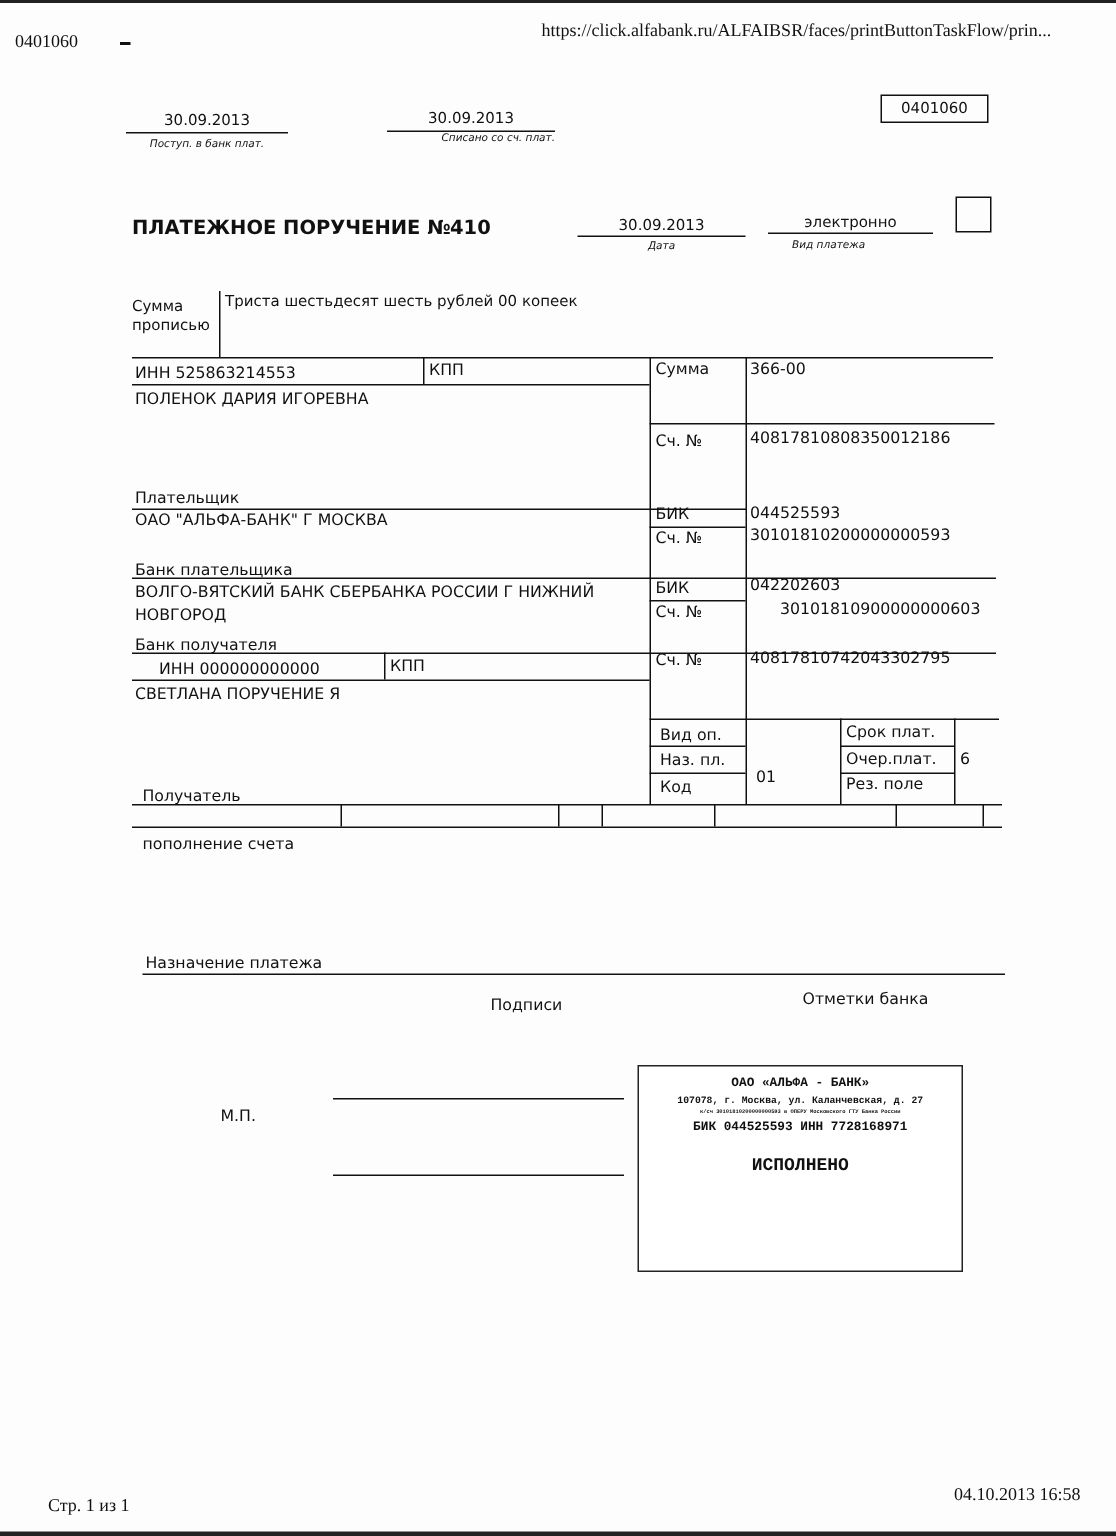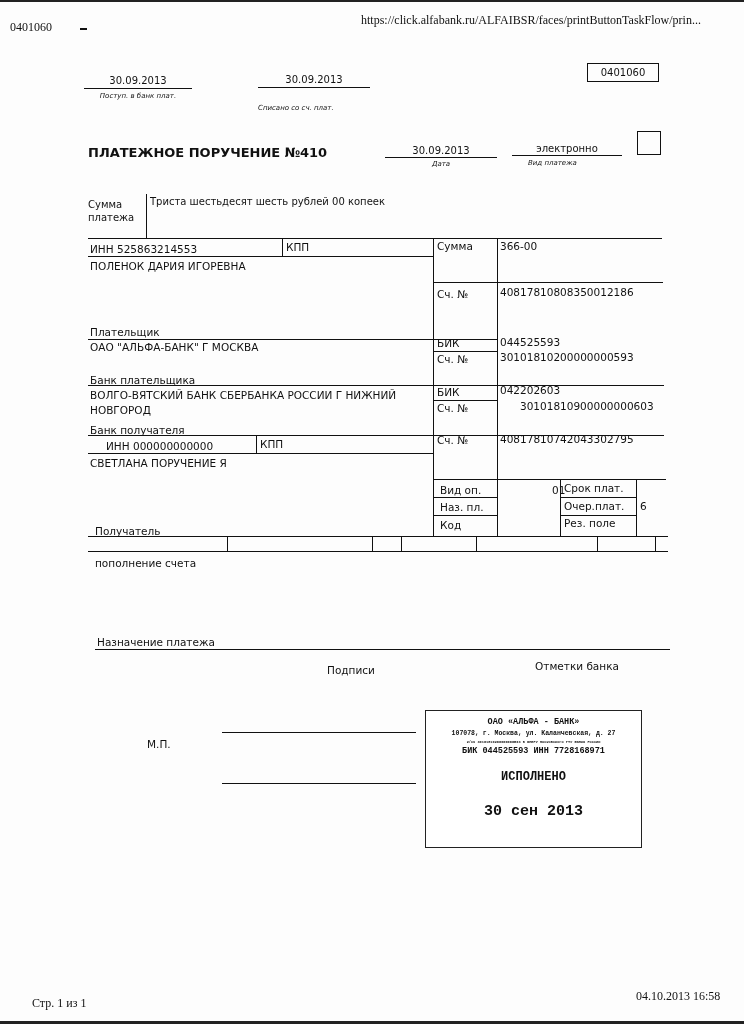--- a/index.html
+++ b/index.html
@@ -28,36 +28,36 @@
 <div class="abs serif" style="left:10px;top:20px;font-size:12px;">0401060</div>
 <div class="abs" style="left:80px;top:28px;width:7px;height:2px;background:#111;"></div>
 <div class="abs serif" style="left:361px;top:13px;font-size:12px;">https://click.alfabank.ru/ALFAIBSR/faces/printButtonTaskFlow/prin...</div>
 
 <div class="abs sans f9" style="left:84px;top:75px;width:108px;text-align:center;">30.09.2013</div>
 <div class="hline" style="left:84px;top:88px;width:108px;"></div>
 <div class="abs sans f7" style="left:84px;top:92px;width:108px;text-align:center;">Поступ. в банк плат.</div>
 
 <div class="abs sans f9" style="left:258px;top:74px;width:112px;text-align:center;">30.09.2013</div>
 <div class="hline" style="left:258px;top:87px;width:112px;"></div>
-<div class="abs sans f7" style="left:258px;top:104px;width:112px;text-align:left;">Списано со сч. плат.</div>
+<div class="abs sans f7" style="left:258px;top:88px;width:112px;text-align:right;">Списано со сч. плат.</div>
 
 <div class="abs sans f9" style="left:587px;top:63px;width:70px;height:17px;border:1.3px solid #111;text-align:center;line-height:17px;">0401060</div>
 
 <div class="abs sans" style="left:88px;top:145px;font-size:13px;font-weight:bold;">ПЛАТЕЖНОЕ ПОРУЧЕНИЕ №</div>
 <div class="abs sans" style="left:300px;top:145px;font-size:13px;font-weight:bold;">410</div>
 <div class="abs sans f9" style="left:385px;top:145px;width:112px;text-align:center;">30.09.2013</div>
 <div class="hline" style="left:385px;top:157px;width:112px;"></div>
 <div class="abs sans f7" style="left:385px;top:160px;width:112px;text-align:center;">Дата</div>
 <div class="abs sans f9" style="left:512px;top:143px;width:110px;text-align:center;">электронно</div>
 <div class="hline" style="left:512px;top:155px;width:110px;"></div>
 <div class="abs sans f7" style="left:528px;top:159px;width:110px;">Вид платежа</div>
 <div class="abs" style="left:637px;top:131px;width:22px;height:22px;border:1.3px solid #111;"></div>
 
 <div class="abs sans f9" style="left:88px;top:199px;">Сумма</div>
-<div class="abs sans f9" style="left:88px;top:212px;">платежа</div>
+<div class="abs sans f9" style="left:88px;top:212px;">прописью</div>
 <div class="vline" style="left:146px;top:194px;height:44px;"></div>
 <div class="abs sans f9" style="left:150px;top:196px;">Триста шестьдесят шесть рублей 00 копеек</div>
 
 <div class="hline" style="left:88px;top:238px;width:574px;"></div>
 <div class="hline" style="left:88px;top:256px;width:345px;"></div>
 <div class="hline" style="left:433px;top:282px;width:230px;"></div>
 <div class="hline" style="left:88px;top:339px;width:410px;"></div>
 <div class="hline" style="left:433px;top:351px;width:64px;"></div>
 <div class="hline" style="left:88px;top:385px;width:576px;"></div>
 <div class="hline" style="left:433px;top:400px;width:64px;"></div>
@@ -109,21 +109,21 @@
 <div class="abs sans val" style="left:500px;top:400px;margin-left:20px;">30101810900000000603</div>
 
 <div class="abs sans lbl" style="left:106px;top:440px;">ИНН 000000000000</div>
 <div class="abs sans lbl" style="left:260px;top:438px;">КПП</div>
 <div class="abs sans lbl" style="left:90px;top:457px;">СВЕТЛАНА ПОРУЧЕНИЕ Я</div>
 <div class="abs sans lbl" style="left:95px;top:525px;">Получатель</div>
 <div class="abs sans lbl" style="left:437px;top:434px;">Сч. №</div>
 <div class="abs sans val" style="left:500px;top:433px;">40817810742043302795</div>
 
 <div class="abs sans lbl" style="left:440px;top:484px;">Вид оп.</div>
-<div class="abs sans val" style="left:504px;top:484px;margin-left:48px;">01</div>
+<div class="abs sans val" style="left:504px;top:512px;">01</div>
 <div class="abs sans lbl" style="left:440px;top:501px;">Наз. пл.</div>
 <div class="abs sans lbl" style="left:440px;top:519px;">Код</div>
 <div class="abs sans lbl" style="left:564px;top:482px;">Срок плат.</div>
 <div class="abs sans lbl" style="left:564px;top:500px;">Очер.плат.</div>
 <div class="abs sans val" style="left:640px;top:500px;">6</div>
 <div class="abs sans lbl" style="left:564px;top:517px;">Рез. поле</div>
 
 <div class="abs sans lbl" style="left:95px;top:557px;">пополнение счета</div>
 <div class="abs sans lbl" style="left:97px;top:636px;">Назначение платежа</div>
 <div class="hline" style="left:95px;top:649px;width:575px;"></div>
@@ -133,17 +133,16 @@
 <div class="abs sans lbl" style="left:147px;top:738px;">М.П.</div>
 <div class="hline" style="left:222px;top:732px;width:194px;"></div>
 <div class="hline" style="left:222px;top:783px;width:194px;"></div>
 
 <div class="stamp">
   <div class="line" style="top:6px;font-size:8.5px;">ОАО «АЛЬФА - БАНК»</div>
   <div class="line" style="top:19px;font-size:6.5px;">107078, г. Москва, ул. Каланчевская, д. 27</div>
   <div class="line" style="top:29px;font-size:3.6px;">к/сч 30101810200000000593 в ОПЕРУ Московского ГТУ Банка России</div>
   <div class="line" style="top:35px;font-size:8.5px;">БИК 044525593 ИНН 7728168971</div>
   <div class="line" style="top:59px;font-size:12px;">ИСПОЛНЕНО</div>
-  <div class="line" style="top:92px;font-size:15px;">30 сен 2013</div>
 </div>
 
 <div class="abs serif" style="left:32px;top:996px;font-size:12px;">Стр. 1 из 1</div>
 <div class="abs serif" style="left:636px;top:989px;font-size:12px;">04.10.2013 16:58</div>
 
 </body></html>

